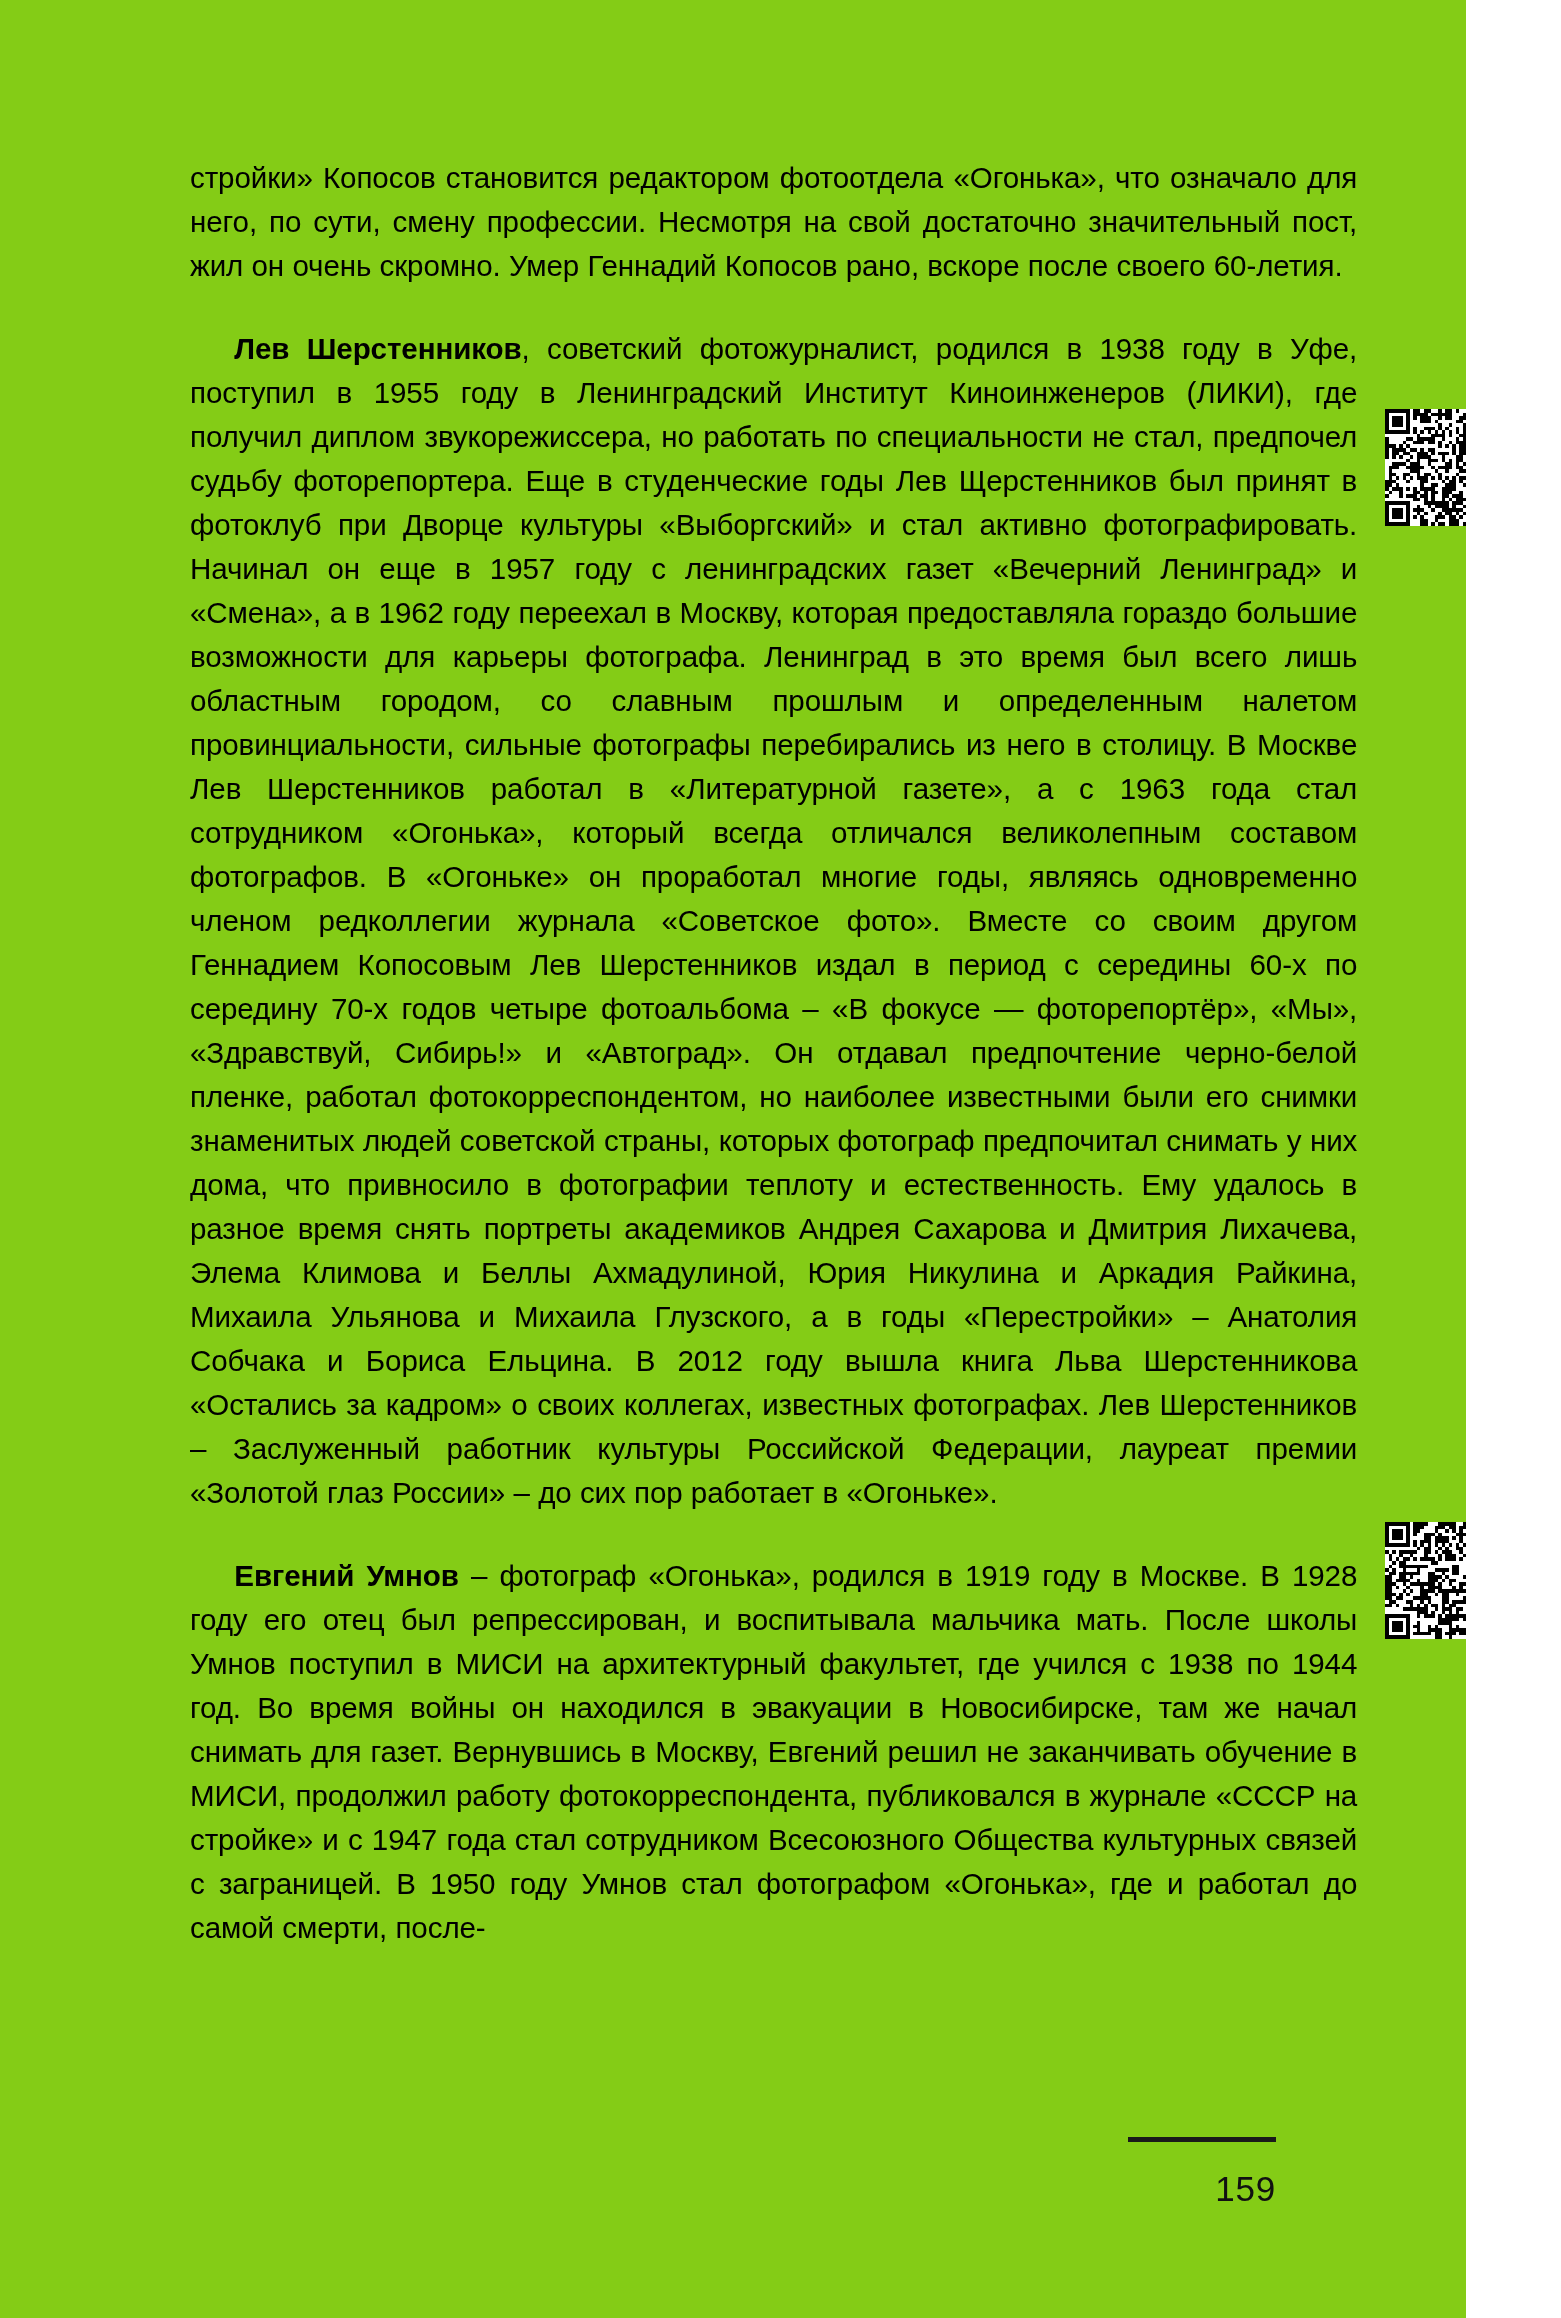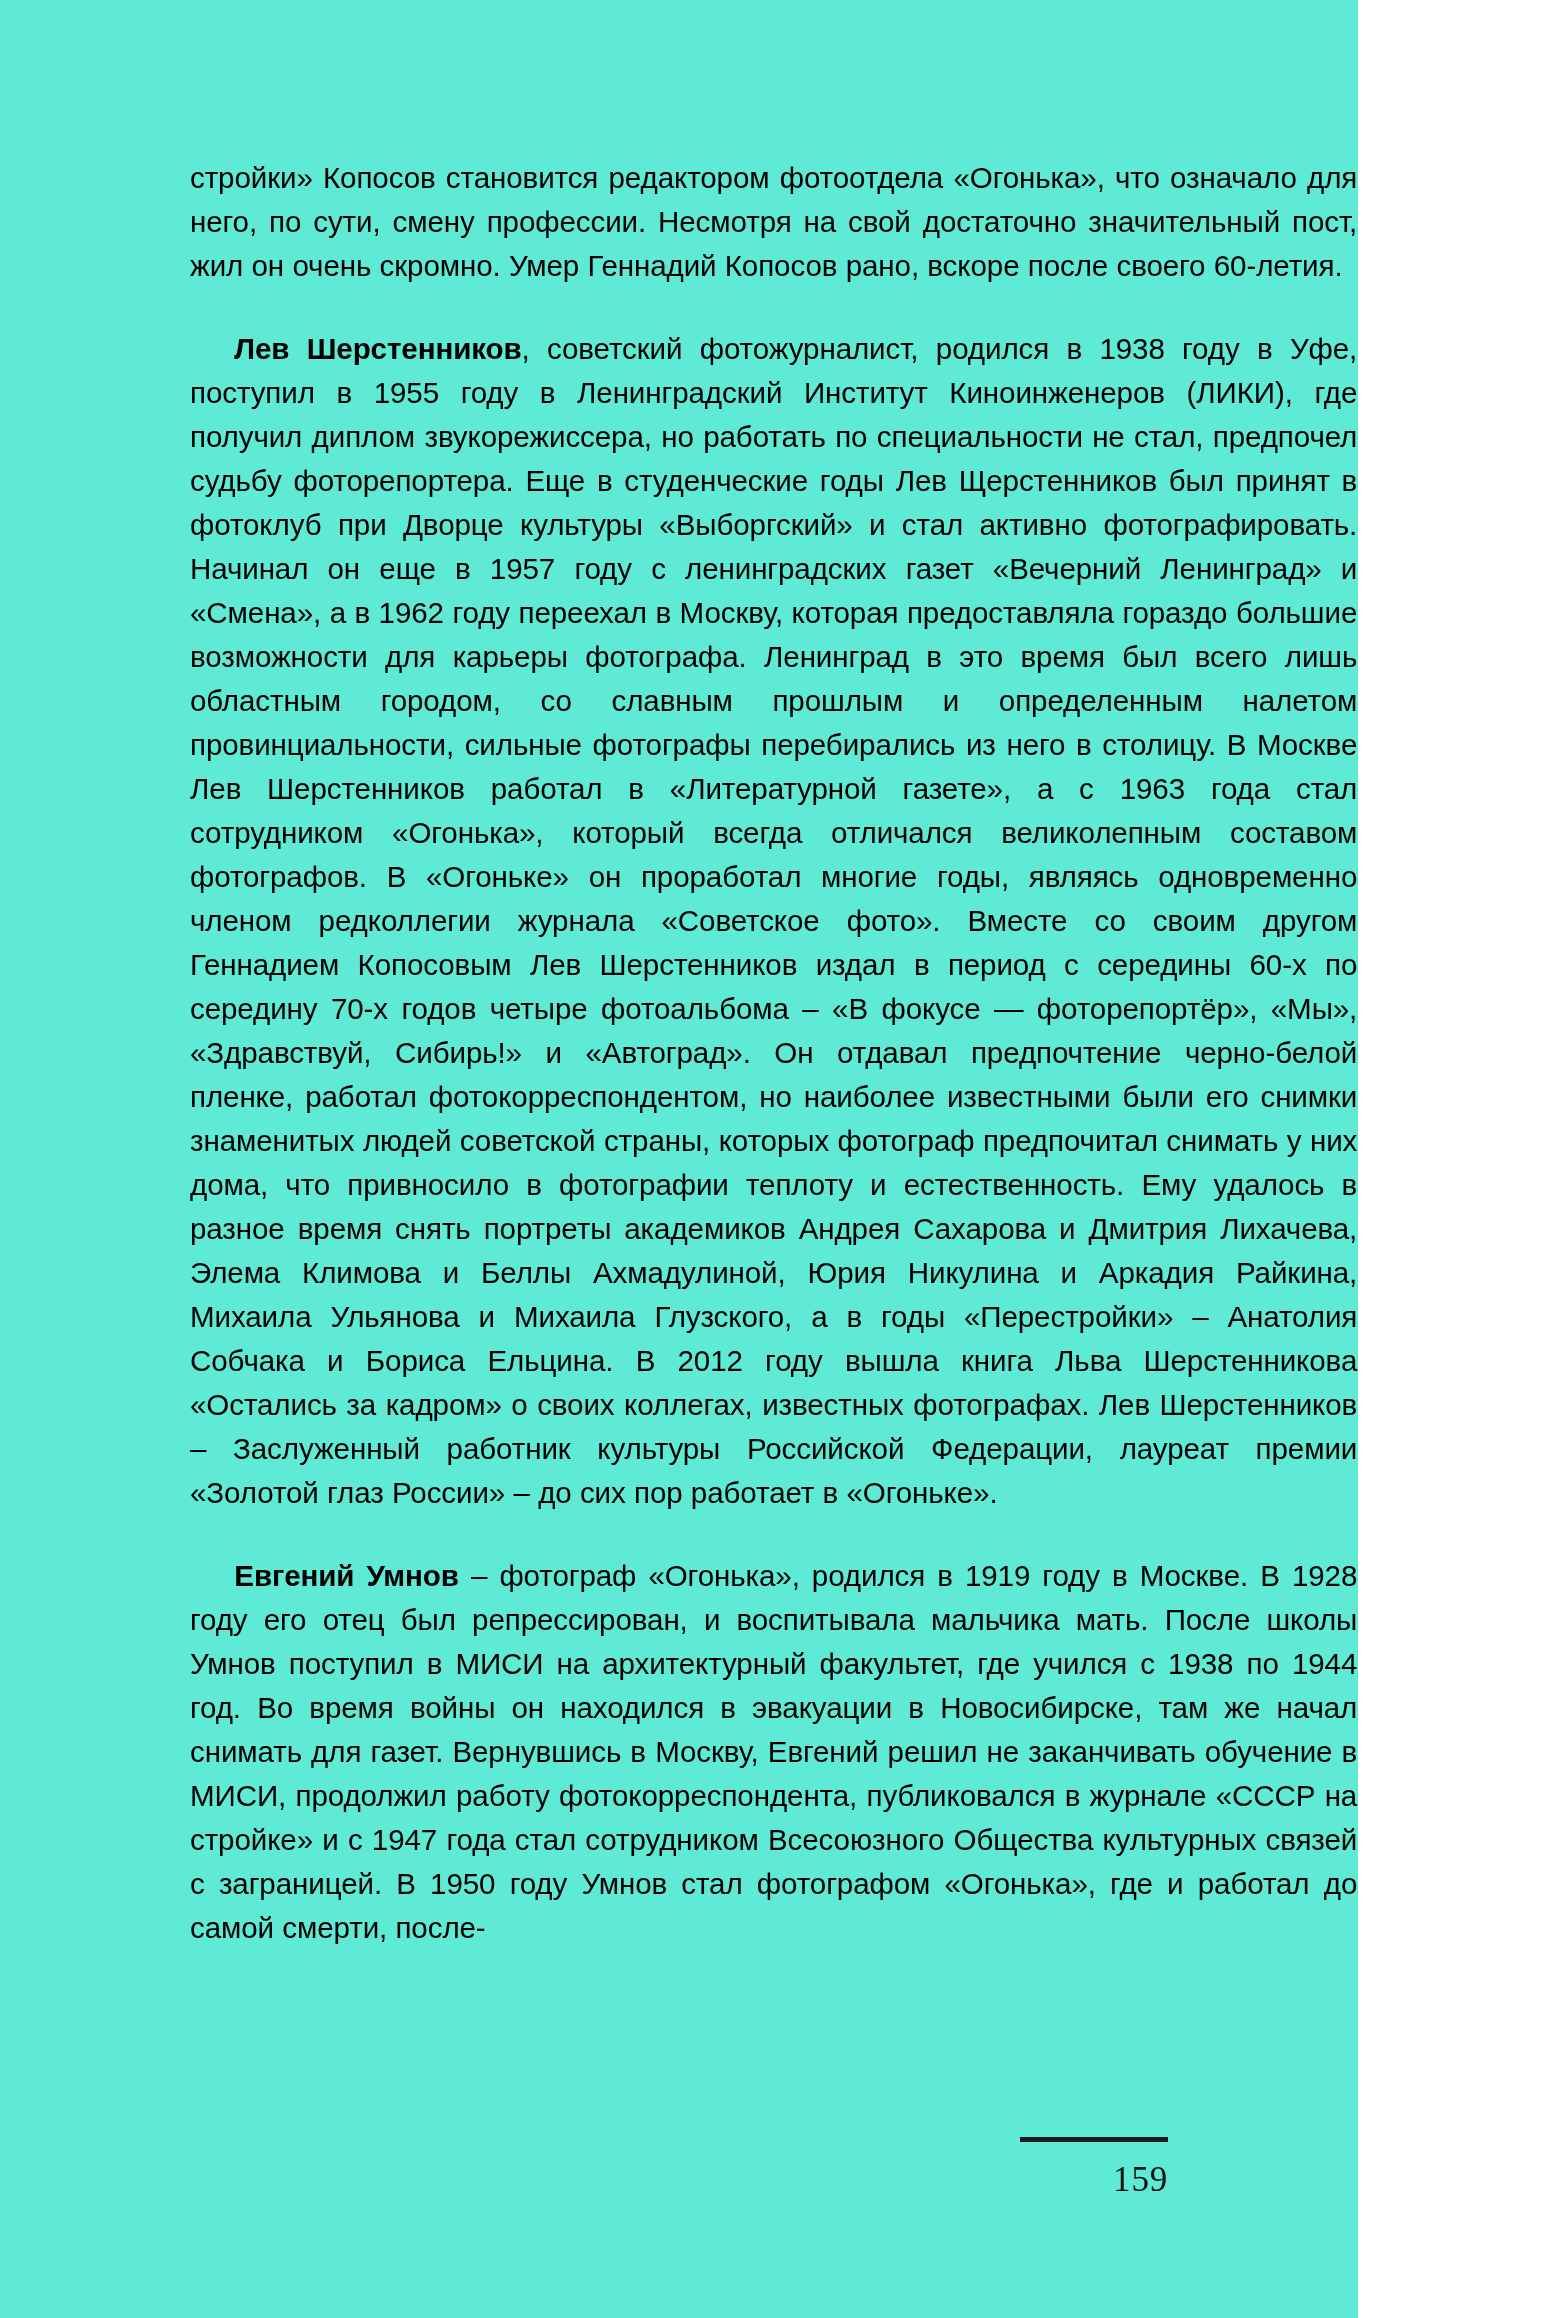--- a/index.html
+++ b/index.html
@@ -9,23 +9,23 @@
     background: #ffffff;
   }
 
   body {
     font-family: "Liberation Sans", "DejaVu Sans", sans-serif;
     color: #000000;
   }
 
   .page {
     position: relative;
-    width: 1358px;
+    width: 1466px;
     height: 2319px;
-    background: #5eead4;
+    background: #84cc16;
     overflow: hidden;
     box-sizing: border-box;
   }
 
   
   .content {
     position: absolute;
     left: 190px;
     top: 156px;
     width: 1185px;
@@ -81,24 +81,24 @@
   }
 
   .footer-rule {
     height: 4.8px;
     background: #1a1a1a;
     width: 148px;
     margin: 0 0 0 auto;
   }
 
   .page-number {
-    font-family: Liberation Serif, serif;
+    font-family: Liberation Sans, sans-serif;
     font-size: 35px;
     line-height: 1;
-    margin-top: 20px;
+    margin-top: 29px;
     letter-spacing: 0.8px;
     color: #111111;
   }
 </style>
 </head>
 <body>
 
 <div class="page">
 
   <div class="content">

